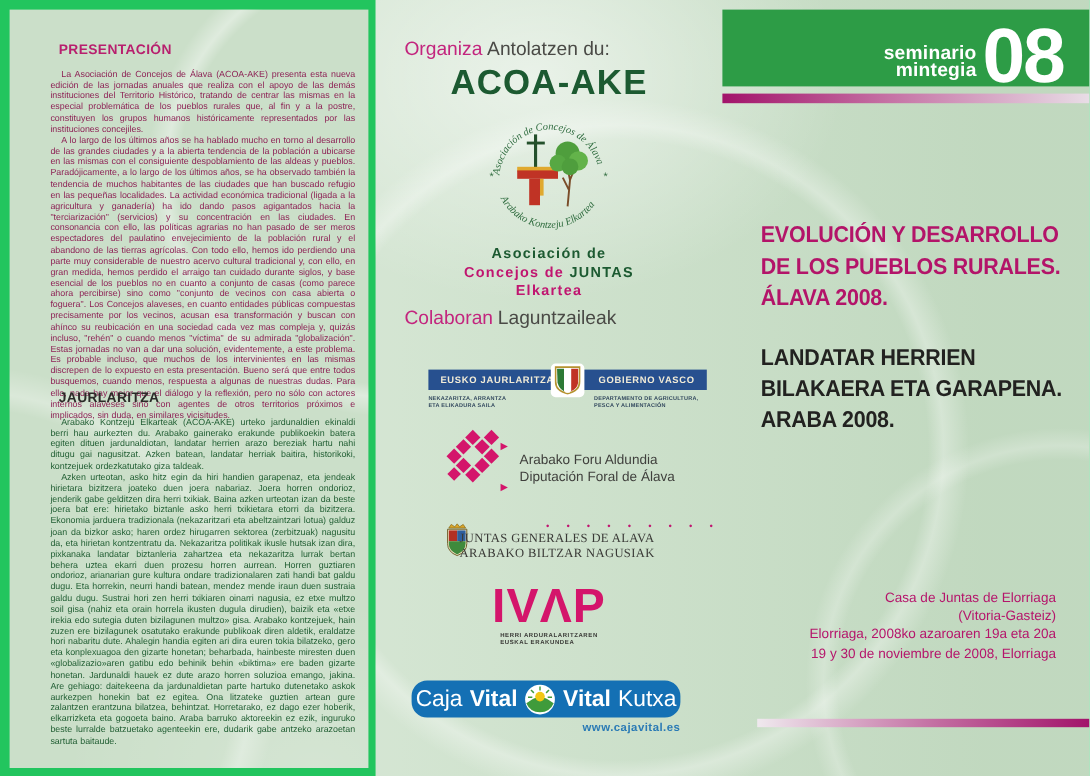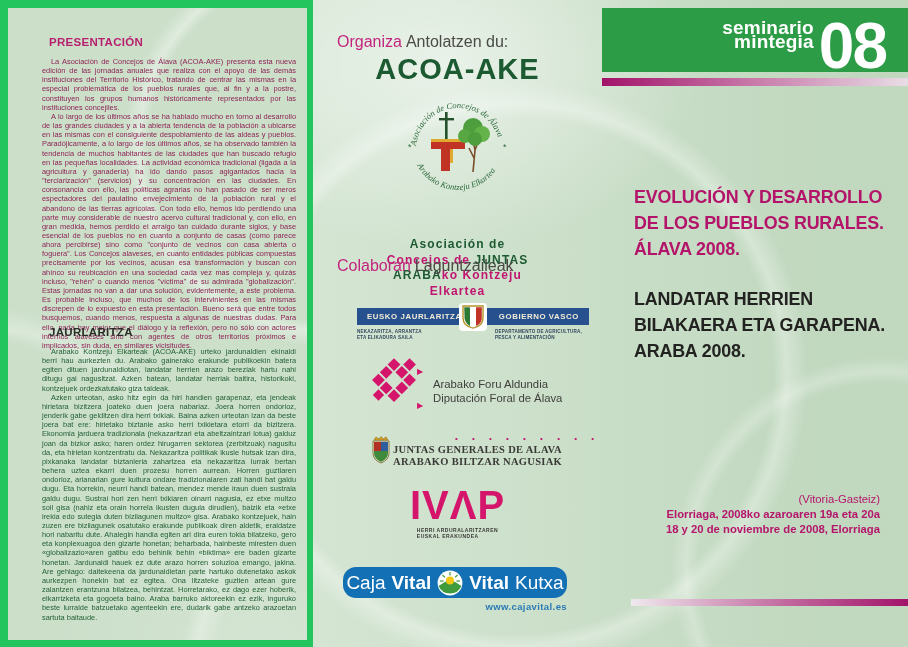--- a/index.html
+++ b/index.html
@@ -53,21 +53,21 @@
   .lbl-accent { color:#c3257e; margin-right:4px; }
 
   .acoa-acronym {
     position:absolute; left:0; top:53px; width:289px; text-align:center;
     font-size:29px; font-weight:bold; color:#1c5a31; letter-spacing:1px;
   }
   .seal { position:absolute; left:90px; top:90px; width:110px; height:112px; }
 
   .acoa-name {
     position:absolute; left:0; top:204px; width:289px; text-align:center;
-    font-weight:bold; font-size:12px; line-height:15.5px; letter-spacing:1.1px;margin-top:33px;
+    font-weight:bold; font-size:12px; line-height:15.5px; letter-spacing:1.1px;
   }
   .c-grn { color:#1c5a31; }
   .c-mag { color:#c01570; }
 
   .gv-logo { position:absolute; left:44px; top:308px; width:232px; }
   .gv-bar {
     position:relative; height:17px; background:#27508f;
     display:flex; align-items:center; justify-content:space-between; padding:0 10px;
     color:#f2ecd7; font-size:7.8px; font-weight:bold; letter-spacing:.6px; white-space:nowrap;
   }
@@ -82,58 +82,58 @@
   .dfa { position:absolute; left:58px; top:350px; width:190px; }
   .dfa-diamond { position:absolute; left:0; top:2px; }
   .dfa-tri { position:absolute; font-size:8px; color:#d4156b; }
   .dfa-tri.t1 { left:46px; top:17px; }
   .dfa-tri.t2 { left:46px; top:51px; }
   .dfa-text { position:absolute; left:62px; top:28px; font-size:11.3px; line-height:13.5px; color:#3f3f3c; white-space:nowrap; }
 
   .juntas { position:absolute; left:58px; top:436px; }
   .juntas-crest { position:absolute; left:0; top:0; }
   .juntas-dots { position:absolute; left:84px; top:-2px; color:#c01570; font-size:8px; letter-spacing:6px; white-space:nowrap; }
-  .juntas-text { position:absolute; left:22px; top:8px; font-family:"Liberation Serif", serif; font-weight:bold; font-size:10.5px; line-height:12px; color:#3a3a37; letter-spacing:.3px; white-space:nowrap; }
+  .juntas-text { position:absolute; left:12px; top:8px; font-family:"Liberation Serif", serif; font-weight:normal; font-size:10.5px; line-height:12px; color:#3a3a37; letter-spacing:.3px; white-space:nowrap; }
 
   .ivap { position:absolute; left:0; top:486px; width:289px; text-align:center; }
   .ivap-word { font-size:40px; line-height:38px; font-weight:bold; color:#d4156b; letter-spacing:1px; }
   .ivap-sub { display:inline-block; text-align:left; font-size:5px; line-height:6px; font-weight:bold; color:#3a3a37; letter-spacing:.5px; margin-top:2px; }
 
   .caja { position:absolute; left:30px; top:567px; width:224px; }
   .caja-bar {
     height:31px; background:#1470b4; border-radius:13px;
     display:flex; align-items:center; justify-content:center; gap:6px;
     color:#ffffff; font-size:19px; white-space:nowrap;
   }
   .caja-bar .bold { font-weight:bold; }
   .caja-url { text-align:right; color:#2a7ab5; font-weight:bold; font-size:9.5px; letter-spacing:.4px; margin-top:3px; }
 
   
   .badge-band {
     position:absolute; left:289px; right:0; top:8px; height:64px; background:#2d9c46;
     display:flex; justify-content:flex-end; align-items:flex-end; padding:0 22px 2px 0;
   }
   .badge-words {
-    color:#fff; font-weight:bold; font-size:19px; line-height:14px; text-align:right;
-    margin:0 5px 21px 0; letter-spacing:.2px;
+    color:#fff; font-weight:bold; font-size:16px; line-height:14px; text-align:right;
+    margin:0 5px 4px 0; letter-spacing:.2px;
   }
   .badge-number { color:#fff; font-weight:bold; font-size:64px; line-height:48px; letter-spacing:-2px; }
   .stripe-top {
     position:absolute; left:289px; right:0; top:78px; height:8px;
     background:linear-gradient(90deg,#a2136a 0%,#c express 0%, #c571a4 45%, #e8dde6 100%);
     background:linear-gradient(90deg,#a2136a 0%,#c571a4 45%,#e8dde6 100%);
   }
   .title-block { position:absolute; left:321px; font-weight:bold; font-size:19px; line-height:26px; letter-spacing:-.2px; transform:scaleX(.94); transform-origin:left top; white-space:nowrap; }
   .title-es { top:184px; color:#b31469; }
   .title-eu { top:286px; color:#222220; }
   .venue {
     position:absolute; right:28px; top:492px; text-align:right;
     color:#b5156b; font-size:11.3px; line-height:15.2px; white-space:nowrap;
   }
-  .venue .bold { font-weight:bold; }
+  .venue .bold { font-weight:normal; }
   .stripe-bottom {
     position:absolute; left:318px; right:0; top:599px; height:7px;
     background:linear-gradient(90deg,#efe9ee 0%,#c26ba0 55%,#a2136a 100%);
   }
 </style>
 </head>
 <body>
 
 <div id="page">
 
@@ -186,21 +186,20 @@
         <circle cx="70" cy="38" r="10" fill="#4f9e3d"></circle>
         <circle cx="79" cy="44" r="8" fill="#63b34a"></circle>
         <circle cx="62" cy="46" r="7" fill="#57a843"></circle>
         <circle cx="72" cy="49" r="7" fill="#4f9e3d"></circle>
       </g>
     </svg>
 
     <div class="acoa-name">
       <div><span class="c-grn">Asociación de</span></div>
       <div><span class="c-mag">Concejos de </span><span class="c-grn">JUNTAS</span></div>
-      <div><span class="c-grn">ARABA</span><span class="c-mag">ko Kontzeju</span></div>
       <div><span class="c-mag">Elkartea</span></div>
     </div>
 
     <div class="colaboran">
       <span class="lbl-accent">Colaboran</span><span>Laguntzaileak</span>
     </div>
 
     <div class="gv-logo">
       <div class="gv-bar">
         <span>EUSKO JAURLARITZA</span>
@@ -308,21 +307,22 @@
       <div>DE LOS PUEBLOS RURALES.</div>
       <div>ÁLAVA 2008.</div>
     </div>
     <div class="title-block title-eu">
       <div>LANDATAR HERRIEN</div>
       <div>BILAKAERA ETA GARAPENA.</div>
       <div>ARABA 2008.</div>
     </div>
 
     <div class="venue">
+      <div>Casa de Juntas de Elorriaga</div>
       <div>(Vitoria-Gasteiz)</div>
       <div class="bold">Elorriaga, 2008ko azaroaren 19a eta 20a</div>
-      <div class="bold">18 y 20 de noviembre de 2008, Elorriaga</div>
+      <div class="bold">19 y 30 de noviembre de 2008, Elorriaga</div>
     </div>
 
     <div class="stripe-bottom"></div>
   </div>
 
 </div>
 
 </body></html>

